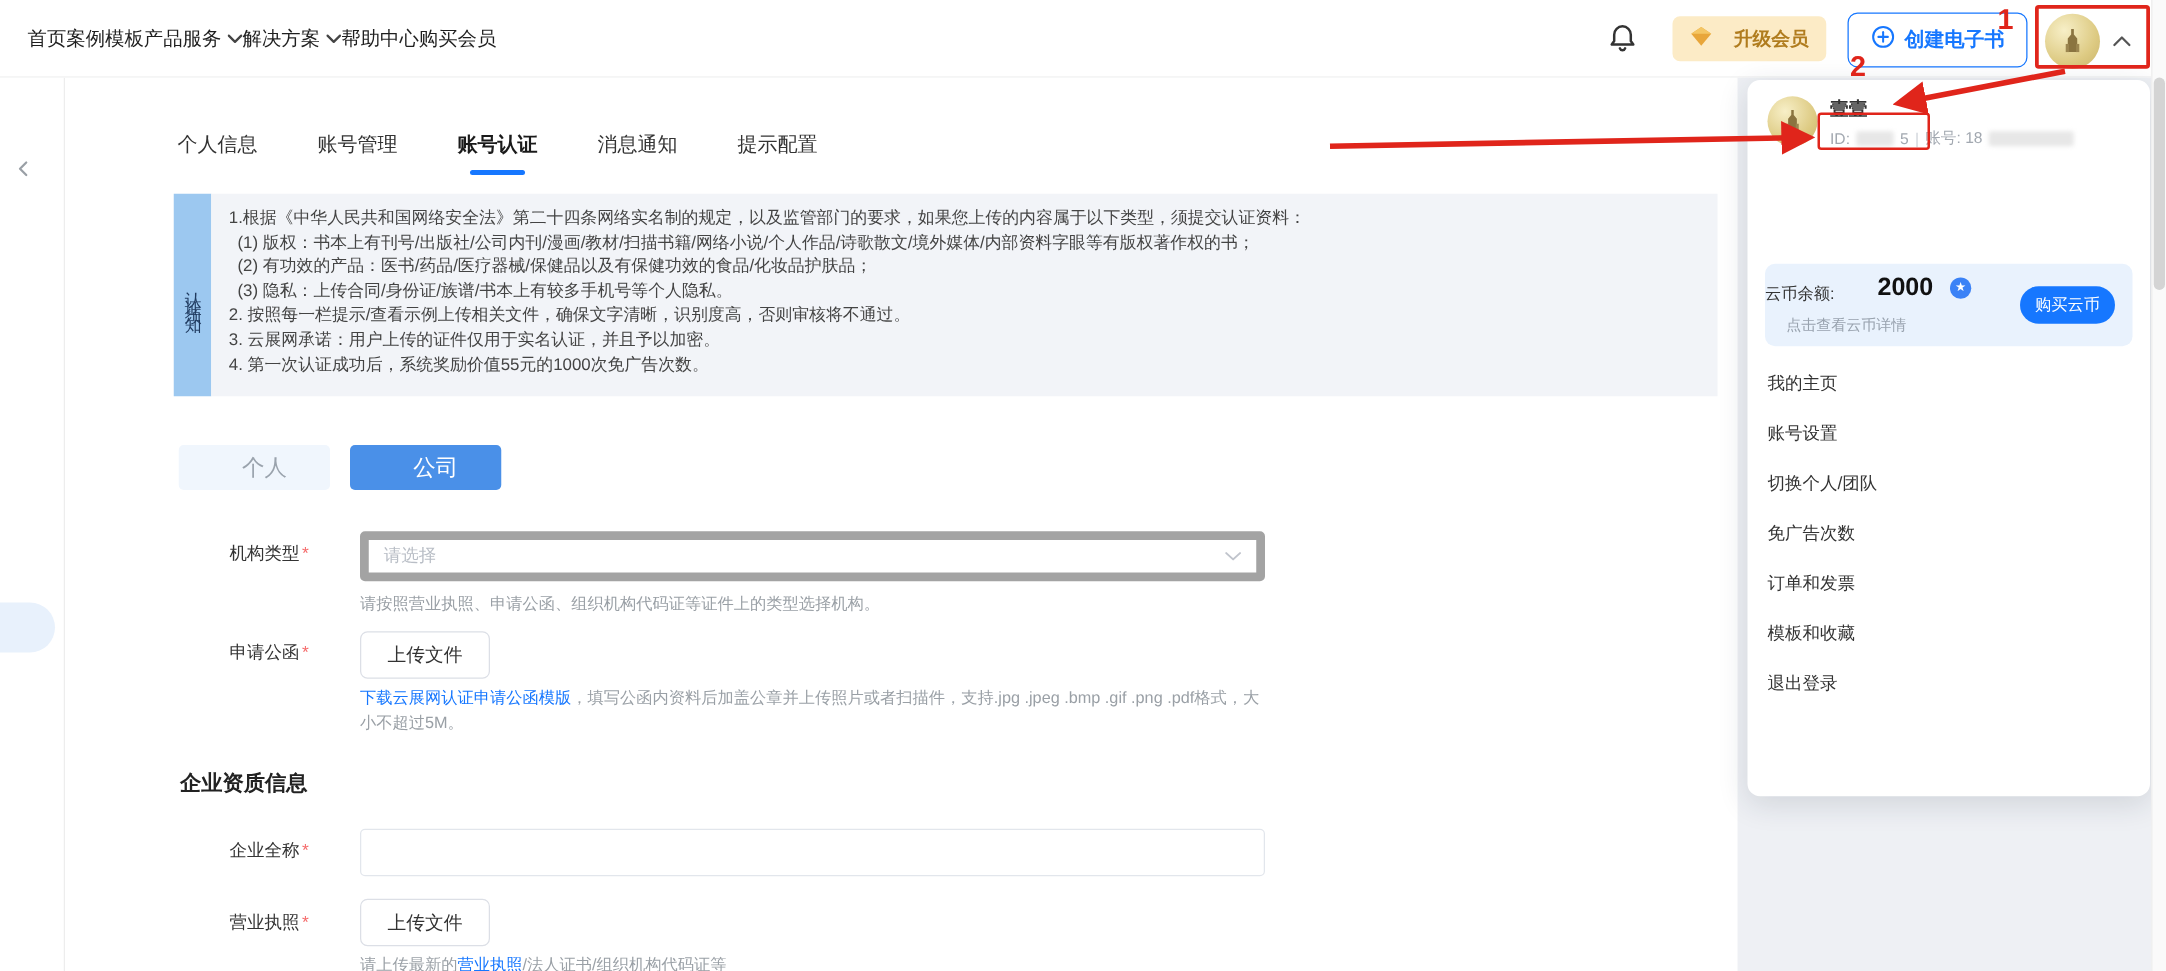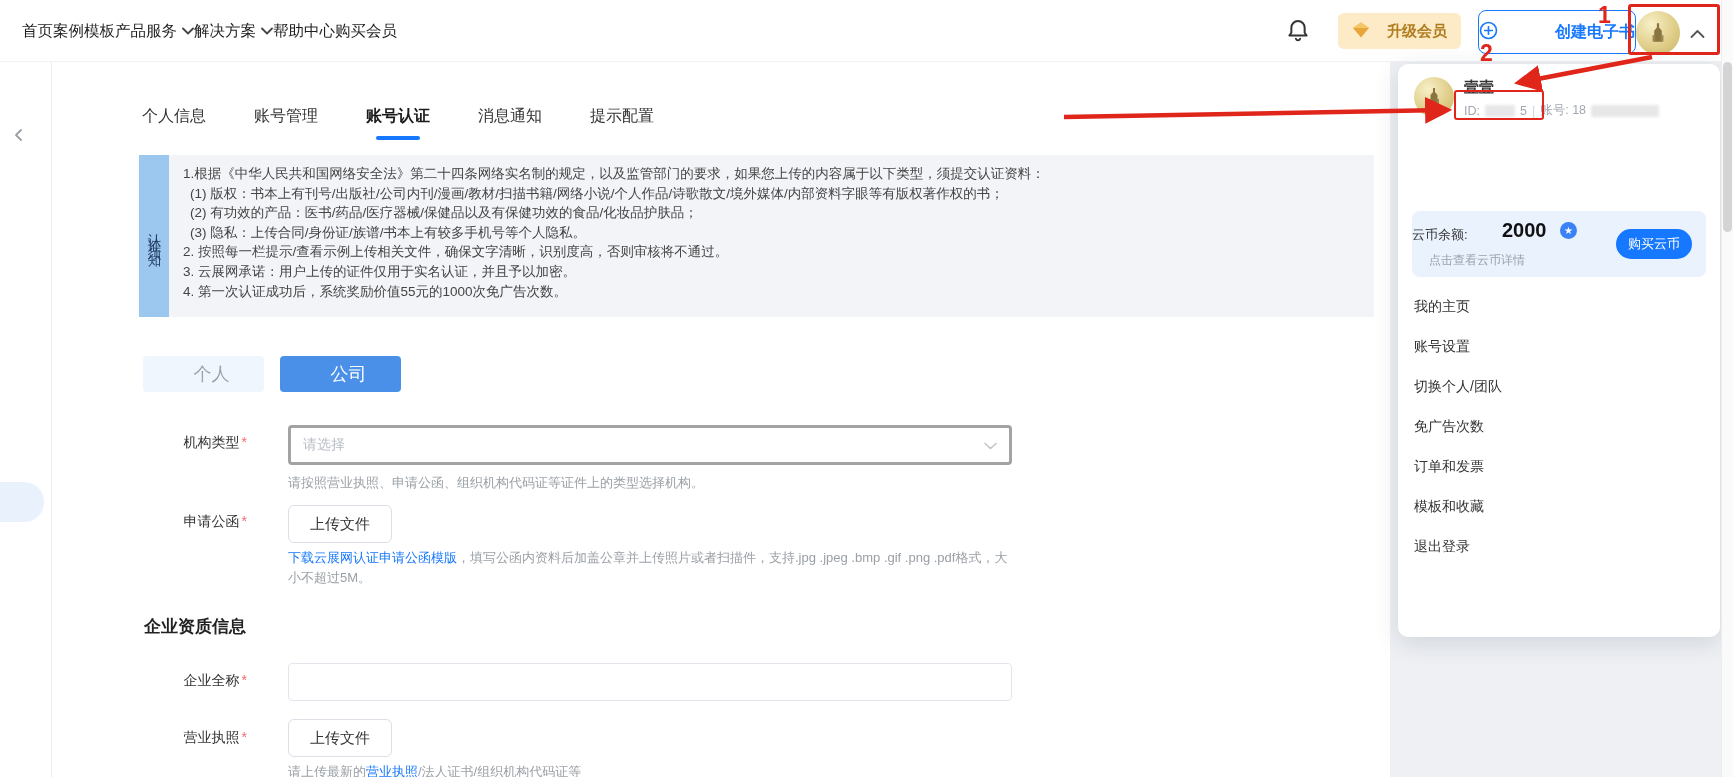--- a/index.html
+++ b/index.html
@@ -7,21 +7,21 @@
   .screen{position:relative;width:1733px;height:777px;background:#eef0f4;overflow:hidden;}
 
   
   .header{position:absolute;left:0;top:0;width:1733px;height:62px;background:#fff;border-bottom:1px solid #f2f2f2;z-index:30;}
   .nav{position:absolute;left:22px;top:0;height:62px;display:flex;align-items:center;}
   .nav-item{display:flex;align-items:center;gap:5px;font-size:15.5px;color:#1f1f1f;cursor:pointer;white-space:nowrap;}
   .icon-chevron-down svg{display:block;}
   .bell{position:absolute;left:1284px;top:17px;width:28px;height:28px;cursor:pointer;}
   .btn-upgrade{position:absolute;left:1338px;top:13px;height:36px;padding:0 14px;display:flex;align-items:center;gap:17px;
     background:#fcebc6;border-radius:6px;color:#b07c1e;font-weight:700;font-size:15px;cursor:pointer;}
-  .btn-create{position:absolute;left:1478px;top:10px;width:158px;height:44px;display:flex;align-items:center;justify-content:space-between;gap:8px;
+  .btn-create{position:absolute;left:1478px;top:10px;width:144px;height:44px;display:flex;align-items:center;justify-content:center;gap:8px;
     background:#fff;border:1.5px solid #1677ff;border-radius:8px;color:#1677ff;font-weight:700;font-size:16px;cursor:pointer;}
   .avatar{border-radius:50%;background:radial-gradient(circle at 35% 30%,#f7efc7,#ddca82 62%,#c9b269);display:flex;align-items:center;justify-content:center;overflow:hidden;}
   .avatar-header{position:absolute;left:1636px;top:11px;width:44px;height:44px;cursor:pointer;}
   .caret-up{position:absolute;left:1690px;top:25px;cursor:pointer;}
 
   
   .sidebar{position:absolute;left:0;top:62px;width:52px;height:715px;background:#fff;border-right:1px solid #ededed;z-index:5;}
   .sidebar-collapse{position:absolute;left:12px;top:66px;cursor:pointer;}
   .sidebar-pill{position:absolute;left:0;top:420px;width:44px;height:40px;background:#e8f1fc;border-radius:0 20px 20px 0;}
 
@@ -38,21 +38,21 @@
   .notice-body{flex:1;background:#f2f4f8;padding:9px 16px 0 14px;font-size:13.5px;color:#444;line-height:19.6px;}
   .notice-line{white-space:nowrap;overflow:hidden;}
   .notice-line.indent{padding-left:7px;}
 
   .toggle-btn{position:absolute;width:121px;height:36px;border-radius:4px;display:flex;align-items:center;justify-content:center;font-size:18px;cursor:pointer;padding-left:16px;}
   .toggle-personal{left:91px;top:294px;background:#f0f6fd;color:#9aa3ad;}
   .toggle-company{left:228px;top:294px;background:#4a90e8;color:#fff;}
 
   .fld-label{position:absolute;left:65px;width:130px;text-align:right;font-size:14px;color:#333;white-space:nowrap;}
   .req{color:#f56c6c;margin-left:2px;}
-  .fake-select{position:absolute;left:236px;top:363px;width:724px;height:40px;border:3px solid #a3a3a3;border-radius:4px;
+  .fake-select{position:absolute;left:236px;top:363px;width:724px;height:40px;border:7px solid #a3a3a3;border-radius:4px;
     display:flex;align-items:center;justify-content:space-between;padding:0 12px;cursor:pointer;background:#fff;}
   .fake-select .ph{color:#b9bec6;font-size:14px;}
   .hint{position:absolute;left:236px;font-size:13px;color:#9aa0a6;line-height:20px;}
   .upload-btn{position:absolute;left:236px;width:104px;height:38px;background:#fff;border:1px solid #dcdfe6;border-radius:6px;
     display:flex;align-items:center;justify-content:center;font-size:15px;color:#333;cursor:pointer;}
   .link{color:#1677ff;cursor:pointer;}
   .section-title{position:absolute;left:92px;top:553px;font-size:17px;font-weight:700;color:#222;}
   .text-input{position:absolute;left:236px;top:601px;width:724px;height:38px;border:1px solid #e2e6ec;border-radius:4px;padding:0 12px;font-size:14px;color:#333;outline:none;}
 
   

